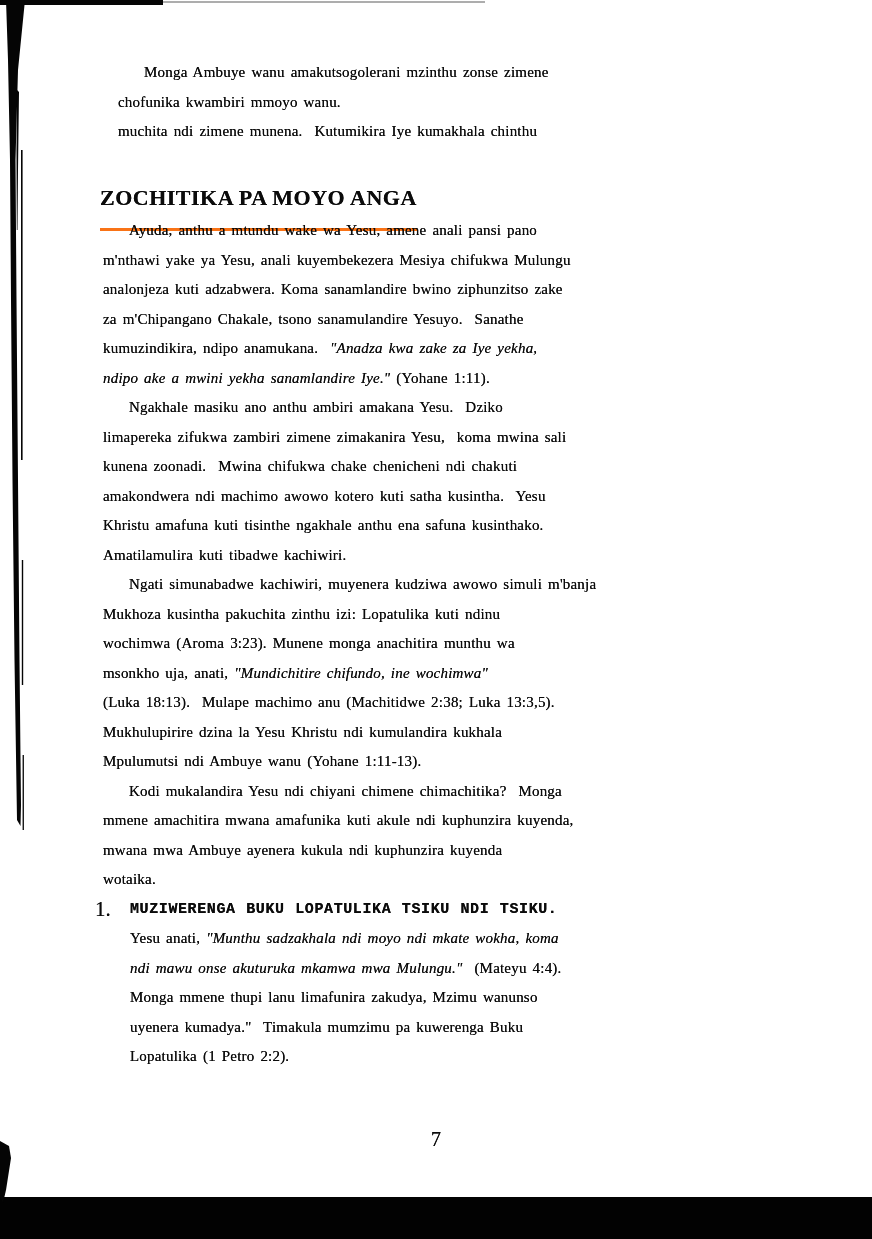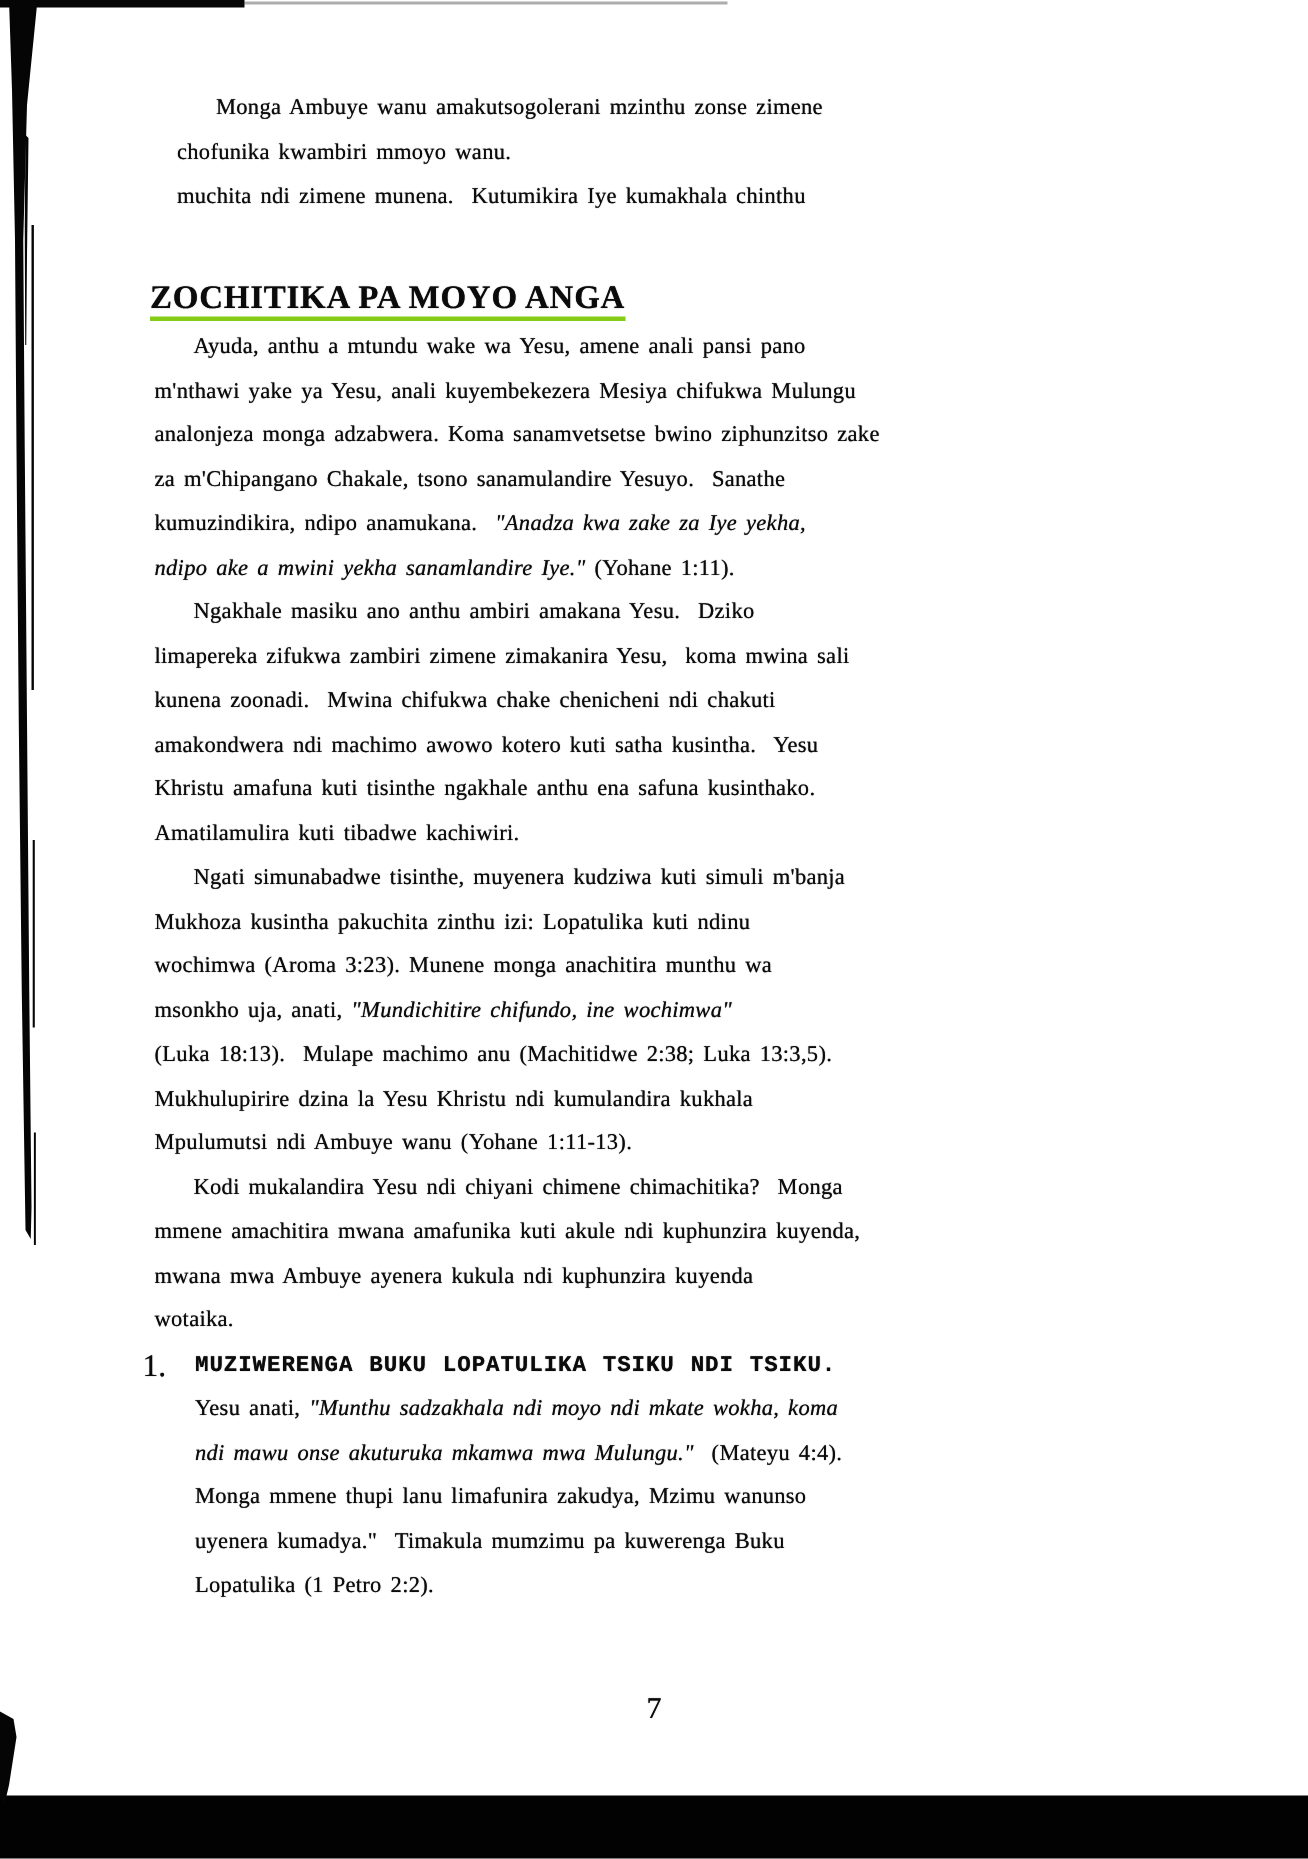--- a/index.html
+++ b/index.html
@@ -38,22 +38,22 @@
   .italic { font-style: italic; }
 
   .heading {
     margin: 36px 0 2px -3px;
     line-height: 29.5px;
   }
   .heading span {
     font-size: 22px;
     font-weight: bold;
     letter-spacing: 0.5px;
-    border-bottom: 3px solid #84cc16;
-    padding-bottom: 1px;
+    border-bottom: 3px solid #f97316;
+    padding-bottom: 18px;
     text-shadow: 0 0 0.6px rgba(0,0,0,0.85);
   }
 
   .list-item { display: flex; margin-left: -8px; }
   .list-number {
     flex: none;
     width: 35px;
     font-size: 21px;
     line-height: 29.5px;
     text-shadow: 0 0 0.6px rgba(0,0,0,0.85);
@@ -98,35 +98,35 @@
   <div>
       <div class="paragraph indent indent-block">
         <div class="line"><span>Monga Ambuye wanu amakutsogolerani mzinthu zonse zimene</span></div>
         <div class="line"><span>chofunika kwambiri mmoyo wanu.</span></div>
         <div class="line"><span>muchita ndi zimene munena.  Kutumikira Iye kumakhala chinthu</span></div>
       </div>
       <div class="heading"><span>ZOCHITIKA PA MOYO ANGA</span></div>
       <div class="paragraph indent">
         <div class="line"><span>Ayuda, anthu a mtundu wake wa Yesu, amene anali pansi pano</span></div>
         <div class="line"><span>m'nthawi yake ya Yesu, anali kuyembekezera Mesiya chifukwa Mulungu</span></div>
-        <div class="line"><span>analonjeza monga adzabwera. Koma sanamvetsetse bwino ziphunzitso zake</span></div>
+        <div class="line"><span>analonjeza kuti adzabwera. Koma sanamlandire bwino ziphunzitso zake</span></div>
         <div class="line"><span>za m'Chipangano Chakale, tsono sanamulandire Yesuyo.  Sanathe</span></div>
         <div class="line"><span>kumuzindikira, ndipo anamukana.  </span><span class="italic">"Anadza kwa zake za Iye yekha,</span></div>
         <div class="line"><span class="italic">ndipo ake a mwini yekha sanamlandire Iye." </span><span>(Yohane 1:11).</span></div>
       </div>
       <div class="paragraph indent">
         <div class="line"><span>Ngakhale masiku ano anthu ambiri amakana Yesu.  Dziko</span></div>
         <div class="line"><span>limapereka zifukwa zambiri zimene zimakanira Yesu,  koma mwina sali</span></div>
         <div class="line"><span>kunena zoonadi.  Mwina chifukwa chake chenicheni ndi chakuti</span></div>
         <div class="line"><span>amakondwera ndi machimo awowo kotero kuti satha kusintha.  Yesu</span></div>
         <div class="line"><span>Khristu amafuna kuti tisinthe ngakhale anthu ena safuna kusinthako.</span></div>
         <div class="line"><span>Amatilamulira kuti tibadwe kachiwiri.</span></div>
       </div>
       <div class="paragraph indent">
-        <div class="line"><span>Ngati simunabadwe tisinthe, muyenera kudziwa kuti simuli m'banja</span></div>
+        <div class="line"><span>Ngati simunabadwe kachiwiri, muyenera kudziwa awowo simuli m'banja</span></div>
         <div class="line"><span>Mukhoza kusintha pakuchita zinthu izi: Lopatulika kuti ndinu</span></div>
         <div class="line"><span>wochimwa (Aroma 3:23). Munene monga anachitira munthu wa</span></div>
         <div class="line"><span>msonkho uja, anati, </span><span class="italic">"Mundichitire chifundo, ine wochimwa"</span></div>
         <div class="line"><span>(Luka 18:13).  Mulape machimo anu (Machitidwe 2:38; Luka 13:3,5).</span></div>
         <div class="line"><span>Mukhulupirire dzina la Yesu Khristu ndi kumulandira kukhala</span></div>
         <div class="line"><span>Mpulumutsi ndi Ambuye wanu (Yohane 1:11-13).</span></div>
       </div>
       <div class="paragraph indent">
         <div class="line"><span>Kodi mukalandira Yesu ndi chiyani chimene chimachitika?  Monga</span></div>
         <div class="line"><span>mmene amachitira mwana amafunika kuti akule ndi kuphunzira kuyenda,</span></div>

